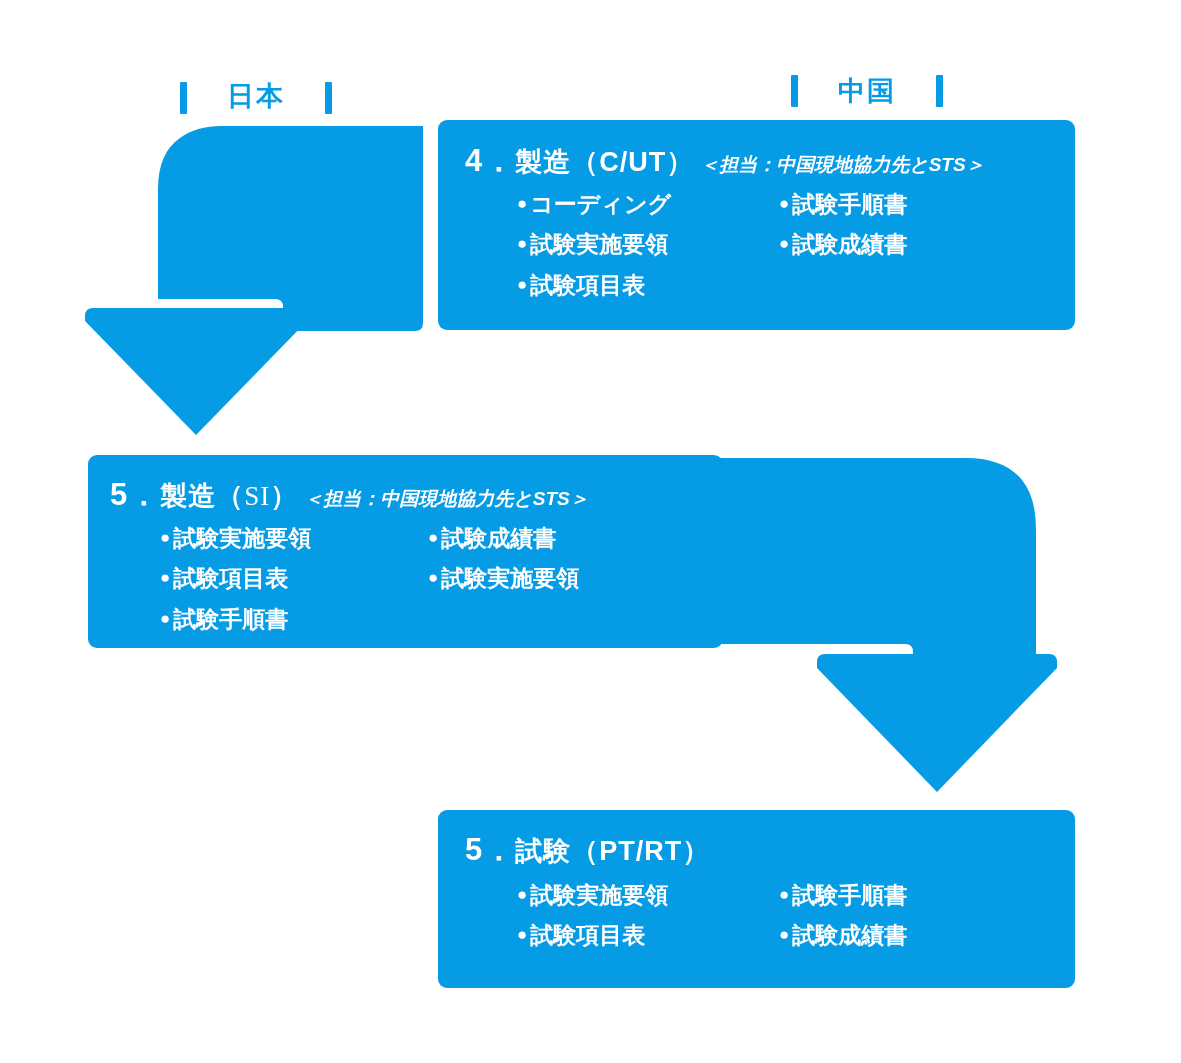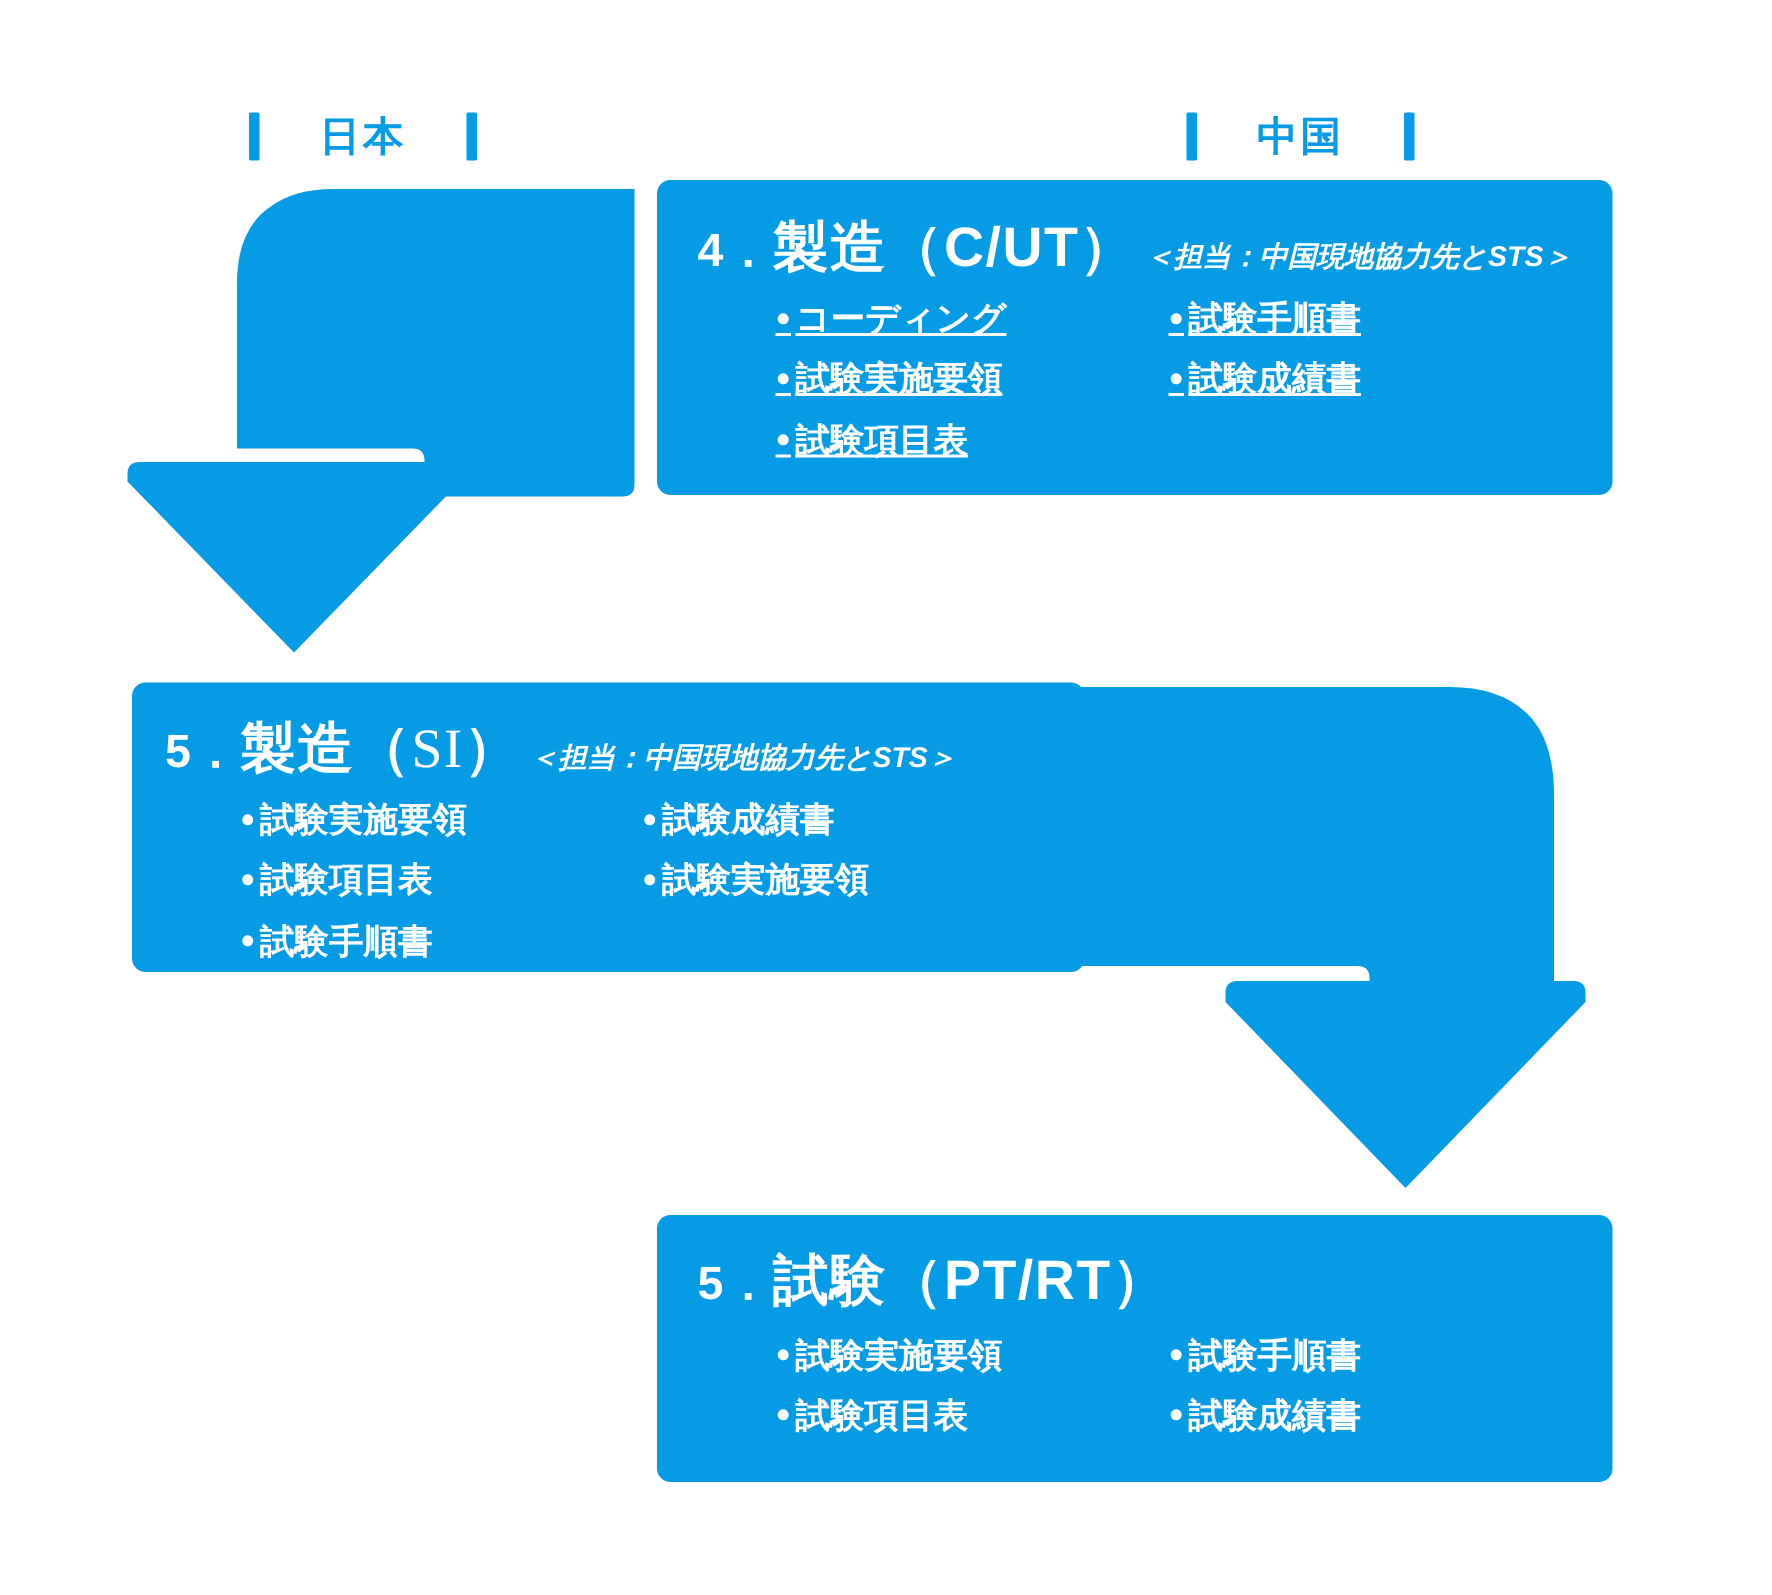--- a/index.html
+++ b/index.html
@@ -36,21 +36,21 @@
   .tick {
     display: inline-block;
     width: 7px;
     height: 32px;
     background: #059BE5;
     border-radius: 1px;
     flex: 0 0 auto;
   }
   .col-header .label { padding: 0 6px; }
 
-  #header-japan  { left: 144px; top: 68px; width: 196px; height: 46px; }
+  #header-japan  { left: 158px; top: 68px; width: 196px; height: 46px; align-items: flex-end; }
   #header-china  { left: 772px; top: 68px; width: 190px; height: 46px; }
 
   
   .box {
     position: absolute;
     background: #059BE5;
     border-radius: 9px;
     color: #ffffff;
     box-sizing: border-box;
     z-index: 3;
@@ -63,21 +63,21 @@
     display: flex;
     align-items: baseline;
     white-space: nowrap;
   }
   .box-title .num {
     font-size: 31px;
     font-weight: bold;
     letter-spacing: 1px;
   }
   .box-title .phase {
-    font-size: 37px;
+    font-size: 27px;
     font-weight: bold;
     letter-spacing: 1px;
   }
   .box-title .phase .serif {
     font-family: "Liberation Serif", "DejaVu Serif", serif;
     font-weight: normal;
   }
   .box-title .owner {
     font-size: 19px;
     font-weight: bold;
@@ -99,21 +99,21 @@
   }
   .bullet .dot {
     font-size: 17px;
     vertical-align: 3px;
     margin-right: 3px;
   }
   .bullet.empty { visibility: hidden; }
 
   
   #box-manufacture-cut .box-title { margin: 20px 0 0 27px; }
-  #box-manufacture-cut .bullets   { margin: 4px 0 0 79px; text-decoration: underline; --c1: 262px; }
+  #box-manufacture-cut .bullets   { margin: 4px 0 0 79px; --c1: 262px; }
 
   
   #box-manufacture-si .box-title { margin: 19px 0 0 22px; }
   #box-manufacture-si .bullets   { margin: 4px 0 0 72px; --c1: 268px; }
 
   
   #box-test-ptrt .box-title { margin: 19px 0 0 27px; }
   #box-test-ptrt .bullets   { margin: 6px 0 0 79px; --c1: 262px; }
 
   

